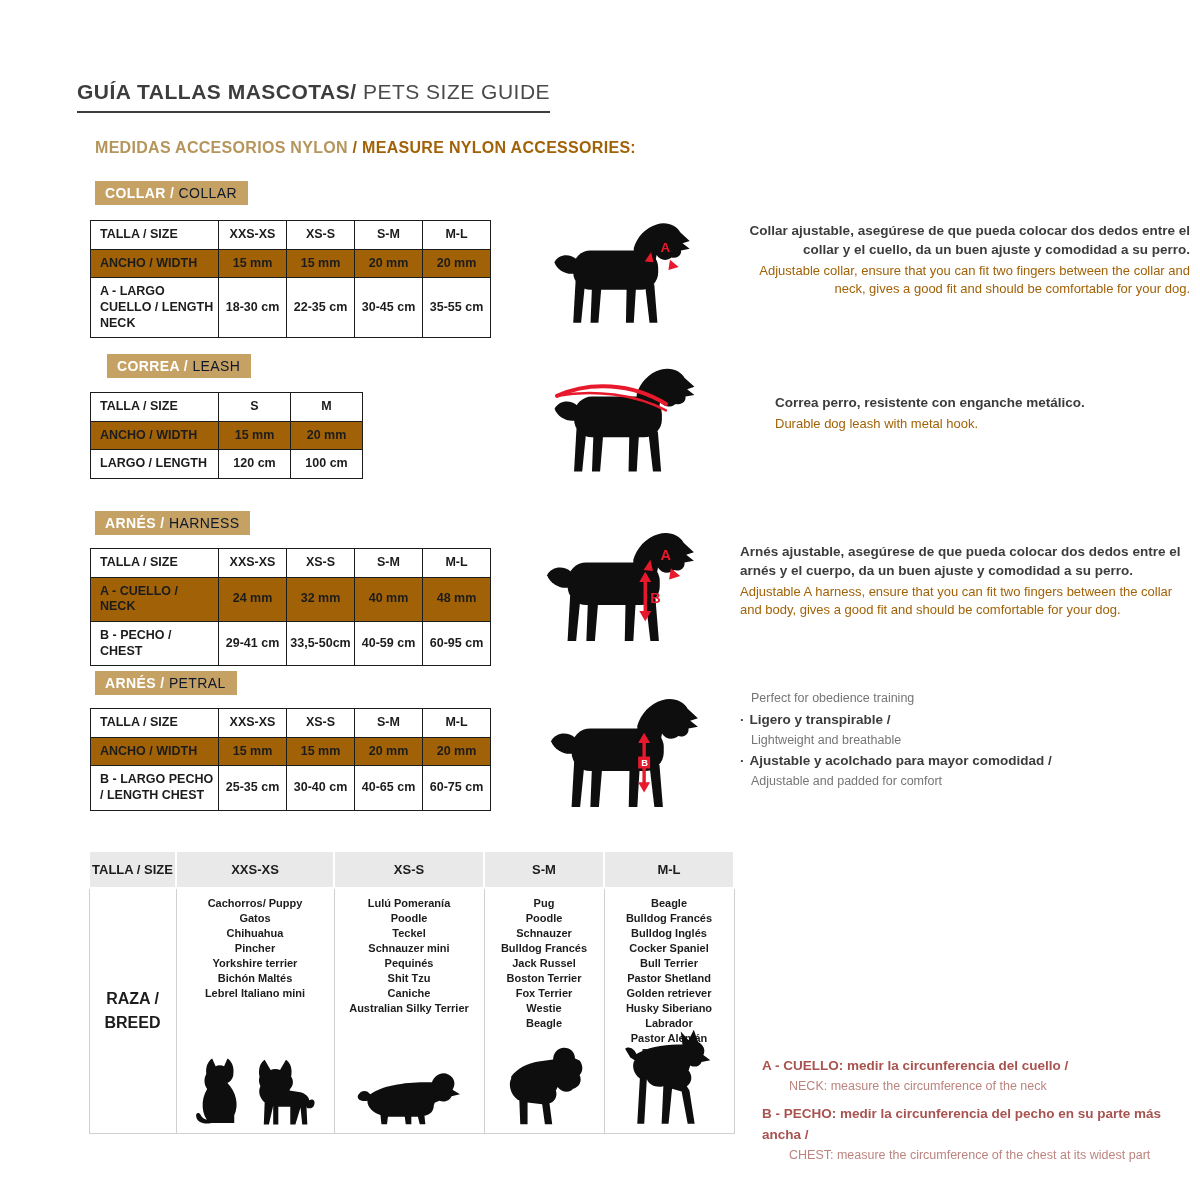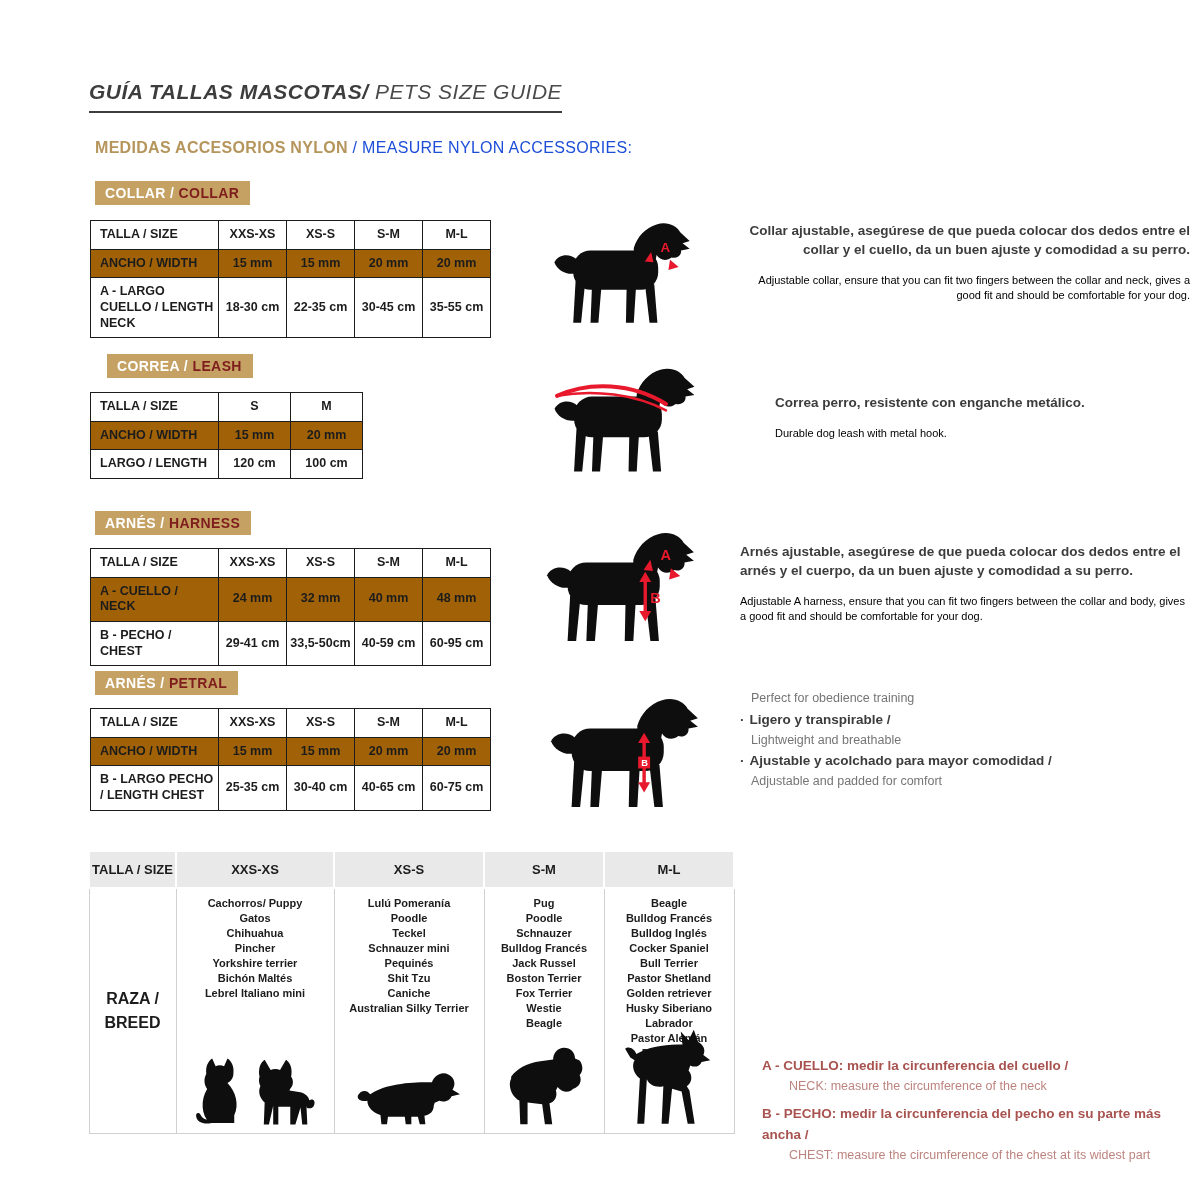--- a/index.html
+++ b/index.html
@@ -5,37 +5,37 @@
   html,body{margin:0;padding:0;background:#ffffff;}
   .page{position:relative;width:1200px;height:1200px;background:#ffffff;
         font-family:"Liberation Sans",sans-serif;color:#1c1c1c;overflow:hidden;}
   .abs{position:absolute;}
 
   
   .title{font-size:21px;font-weight:bold;color:#3d3d3d;letter-spacing:.5px;
          border-bottom:2px solid #3d3d3d;padding-bottom:7px;white-space:nowrap;}
   .title .t-light{font-weight:normal;color:#4a4a4a;}
   .subtitle{font-size:16px;font-weight:bold;color:#b5955c;letter-spacing:.3px;white-space:nowrap;}
-  .subtitle .sub-light{font-weight:normal;color:#1d4ed8;}
+  .subtitle .sub-light{font-weight:bold;color:#a16207;}
 
   
   .badge{background:#c5a264;color:#ffffff;font-size:14px;font-weight:bold;
          padding:4px 11px 4px 10px;letter-spacing:.4px;display:inline-block;white-space:nowrap;}
-  .badge .badge-light{font-weight:bold;color:#7f1d1d;}
+  .badge .badge-light{font-weight:normal;color:#0f172a;}
 
   
   .size-table{border-collapse:collapse;table-layout:fixed;position:absolute;}
   .size-table td{border:1px solid #1c1c1c;font-size:12.5px;font-weight:bold;text-align:center;
                  padding:6px 2px;line-height:1.25;background:#ffffff;}
   .size-table td.lbl{text-align:left;padding-left:9px;padding-right:4px;}
   .size-table tr.alt td{background:#a16207;}
 
   
   .desc-es{font-weight:bold;font-size:13.5px;color:#3c3c3c;line-height:1.4;}
-  .desc-en{font-size:11px;color:#000000;line-height:1.42;margin-top:13px;}
+  .desc-en{font-size:13px;color:#a16207;line-height:1.42;margin-top:2px;}
 
   
   .bullet{margin-bottom:2px;}
   .b-es{font-weight:bold;font-size:13.5px;color:#3c3c3c;line-height:1.55;}
   .b-es .dot{margin-right:5px;}
   .b-en{font-size:12.5px;color:#757575;padding-left:11px;line-height:1.5;}
 
   
   .breed-table{border-collapse:collapse;table-layout:fixed;position:absolute;}
   .bt-head td{background:#e9e9e9;border:2px solid #ffffff;font-weight:bold;font-size:13px;
@@ -90,21 +90,21 @@
       <symbol id="schn-sil" viewBox="0 0 92 92">
         <path class="dogfill" d="M10,36 C16,27 28,21 42,19 L56,17 C56,10 61,4 68,4 C75,4 80,9 80,16 L85,18 C89,23 89,30 85,34 C88,40 85,47 78,49 C74,54 65,53 61,47 L59,51 C61,57 58,63 52,65 L55,88 L47,88 L44,66 L28,64 L28,88 L20,88 L19,62 C11,58 6,46 10,38 Z"></path>
         <path class="dogfill" d="M60,16 L68,4 L75,15 Z"></path>
       </symbol>
       <symbol id="dob-sil" viewBox="0 0 105 115">
         <path class="dogfill" d="M8,34 L2,24 C6,20 13,24 15,30 C26,23 45,19 62,19 L68,19 L66,4 L75,14 L81,2 L86,16 C92,19 95,25 92,31 L100,37 L90,39 C88,44 82,46 77,43 L75,49 C80,55 79,63 73,67 L76,72 L82,110 L74,110 L67,73 L56,70 L52,110 L44,110 L46,67 C38,69 30,66 27,59 L24,110 L16,110 L19,58 C12,53 9,43 13,37 Z"></path>
       </symbol>
     </defs>
   </svg>
 
-  <div class="abs title" style="left:89px;top:80px;font-style:italic;">
+  <div class="abs title" style="left:77px;top:80px;">
     <span>GUÍA TALLAS MASCOTAS/</span><span class="t-light"> PETS SIZE GUIDE</span>
   </div>
 
   <div class="abs subtitle" style="left:95px;top:139px;">
     <span>MEDIDAS ACCESORIOS NYLON </span><span class="sub-light">/ MEASURE NYLON ACCESSORIES:</span>
   </div>
 
   <div class="abs badge" style="left:95px;top:181px;">
     <span>COLLAR /</span><span class="badge-light"> COLLAR</span>
   </div>

